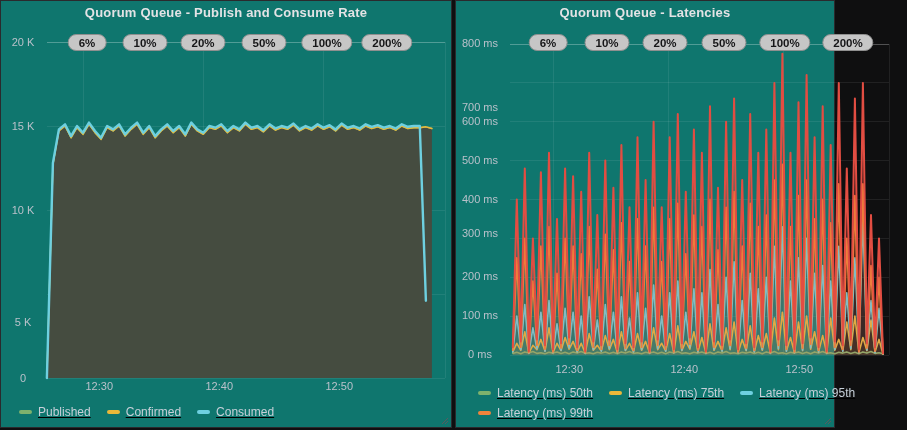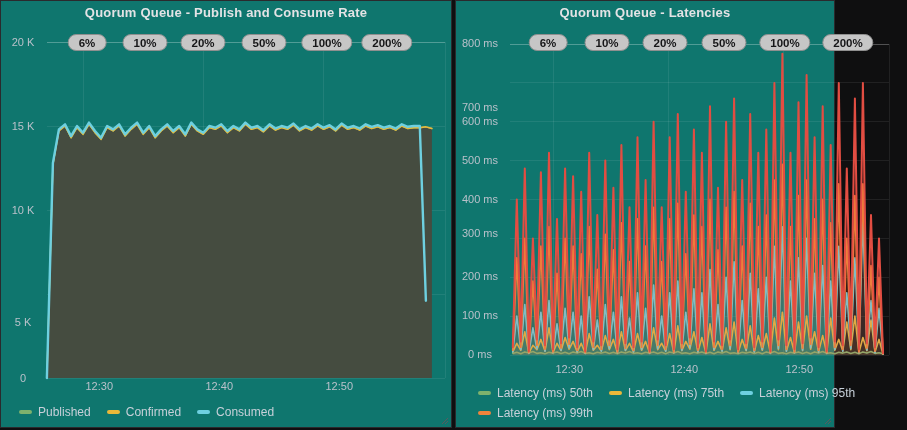--- a/index.html
+++ b/index.html
@@ -9,21 +9,21 @@
   #panelR{left:455px;width:380px;}
   .panel-title{position:absolute;top:4px;left:0;right:0;text-align:center;color:#e3e3e5;
     font-size:13px;font-weight:bold;letter-spacing:.2px;cursor:pointer;}
   .chart-svg{position:absolute;left:0;top:0;}
   .ytick{position:absolute;color:#b9c1ca;font-size:11px;text-align:center;width:44px;line-height:13px;}
   .xtick{position:absolute;color:#b9c1ca;font-size:11px;text-align:right;width:60px;line-height:13px;}
   .pill{position:absolute;transform:translateX(-50%);height:17px;line-height:17px;padding:0 10px;
     background:#c6c6c6;border:1px solid #8f8f8f;border-radius:10px;color:#161618;
     font-size:11.5px;font-weight:bold;white-space:nowrap;box-sizing:border-box;cursor:default;}
   .legend-row{position:absolute;display:flex;gap:16px;align-items:center;}
-  .legend-item{display:flex;align-items:center;gap:6px;cursor:pointer;}
+  .legend-item{display:flex;align-items:center;gap:6px;cursor:pointer;text-decoration:underline;}
   .swatch{width:13px;height:4px;border-radius:2px;flex:0 0 auto;}
   .legend-label{color:#c7d0d9;font-size:12px;white-space:nowrap;}
   .resize-handle{position:absolute;right:2px;bottom:2px;width:9px;height:9px;cursor:nwse-resize;}
 </style>
 </head>
 <body>
 
 <div class="stage">
 
   <div class="panel" id="panelL">

